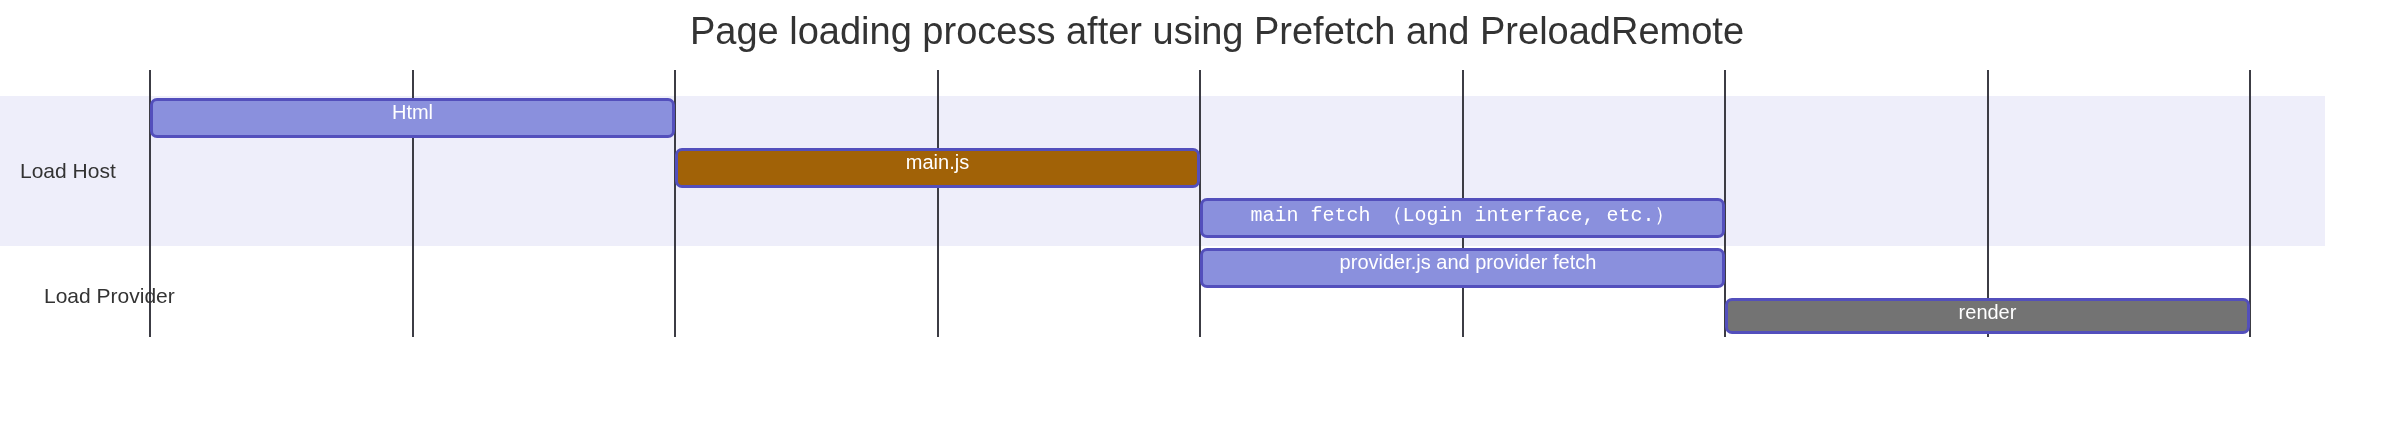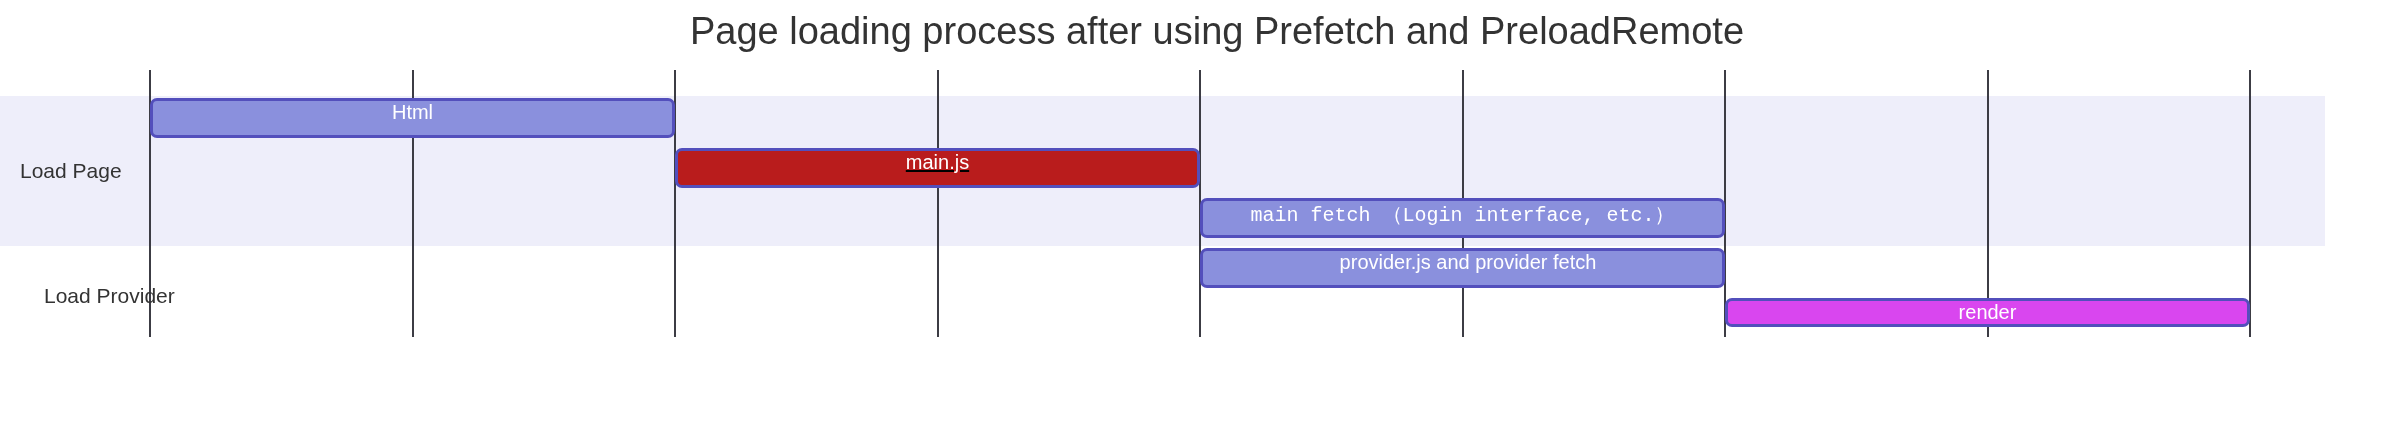--- a/index.html
+++ b/index.html
@@ -85,30 +85,30 @@
       <div class="grid-line" style="left: 1199px; top: 70px; height: 267px; background: rgb(60, 60, 68);"></div>
       <div class="grid-line" style="left: 1461.5px; top: 70px; height: 267px; background: rgb(60, 60, 68);"></div>
       <div class="grid-line" style="left: 1724px; top: 70px; height: 267px; background: rgb(60, 60, 68);"></div>
       <div class="grid-line" style="left: 1986.5px; top: 70px; height: 267px; background: rgb(60, 60, 68);"></div>
       <div class="grid-line" style="left: 2249px; top: 70px; height: 267px; background: rgb(60, 60, 68);"></div>
     </div>
   <div id="bars-layer" class="layer">
       <div class="task-bar" style="left: 150px; width: 525px; top: 98px; height: 40px; background: rgb(138, 144, 221); border-color: rgb(83, 79, 188);">
         <span class="task-bar-label" style="color: rgb(255, 255, 255);">Html</span>
       </div>
-      <div class="task-bar" style="left: 675px; width: 525px; top: 148px; height: 40px; background: #b91c1c; border-color: rgb(83, 79, 188); text-decoration: underline;">
+      <div class="task-bar" style="left: 675px; width: 525px; top: 148px; height: 40px; background: #a16207; border-color: rgb(83, 79, 188);">
         <span class="task-bar-label" style="color: rgb(255, 255, 255);">main.js</span>
       </div>
       <div class="task-bar" style="left: 1200px; width: 525px; top: 198px; height: 40px; background: rgb(138, 144, 221); border-color: rgb(83, 79, 188);">
         <span class="task-bar-label" style="color: rgb(255, 255, 255); font-family: Liberation Mono, monospace;">main fetch （Login interface, etc.）</span>
       </div>
       <div class="task-bar" style="left: 1200px; width: 525px; top: 248px; height: 40px; background: rgb(138, 144, 221); border-color: rgb(83, 79, 188); padding-left: 11px;">
         <span class="task-bar-label" style="color: rgb(255, 255, 255);">provider.js and provider fetch</span>
       </div>
-      <div class="task-bar" style="left: 1725px; width: 525px; top: 298px; height: 29px; background: #d946ef; border-color: rgb(83, 79, 188);">
+      <div class="task-bar" style="left: 1725px; width: 525px; top: 298px; height: 36px; background: #737373; border-color: rgb(83, 79, 188);">
         <span class="task-bar-label" style="color: rgb(255, 255, 255);">render</span>
       </div>
     </div>
   <div id="labels-layer" class="layer">
-      <div class="section-label" style="top: 171px;">Load Page</div>
+      <div class="section-label" style="top: 171px;">Load Host</div>
       <div class="section-label" style="top: 296px; margin-left: 24px;">Load Provider</div>
     </div>
 </div>
 
 </body></html>

